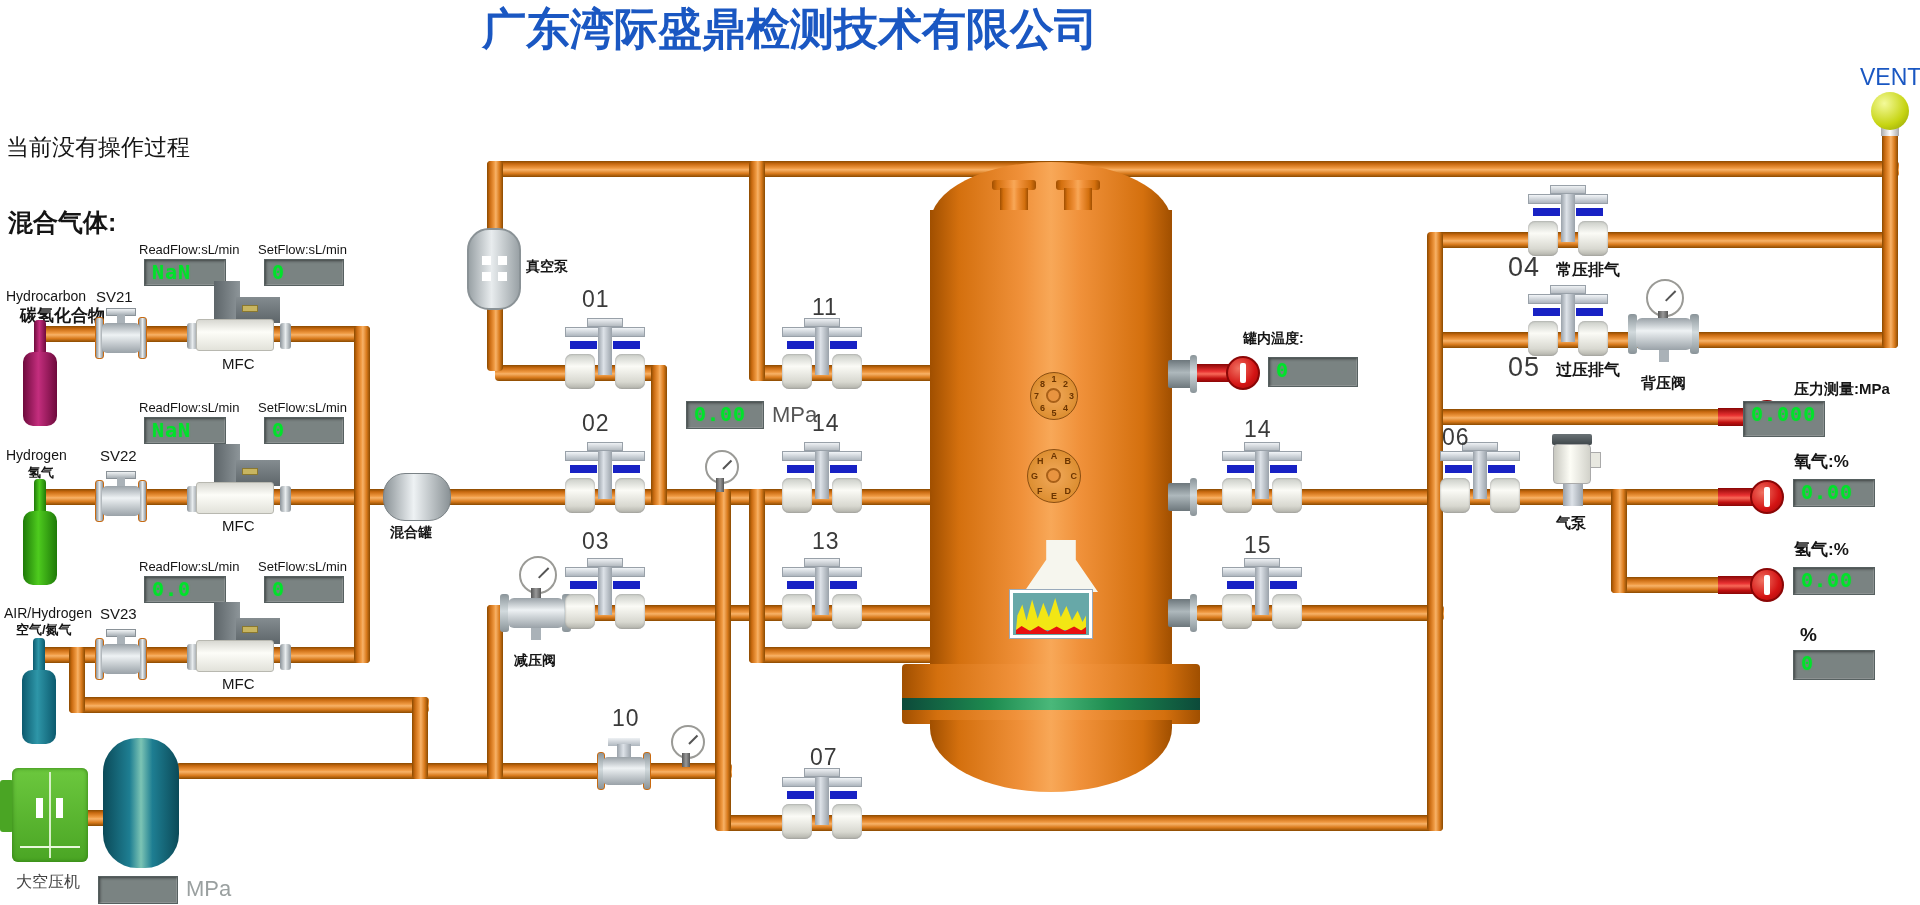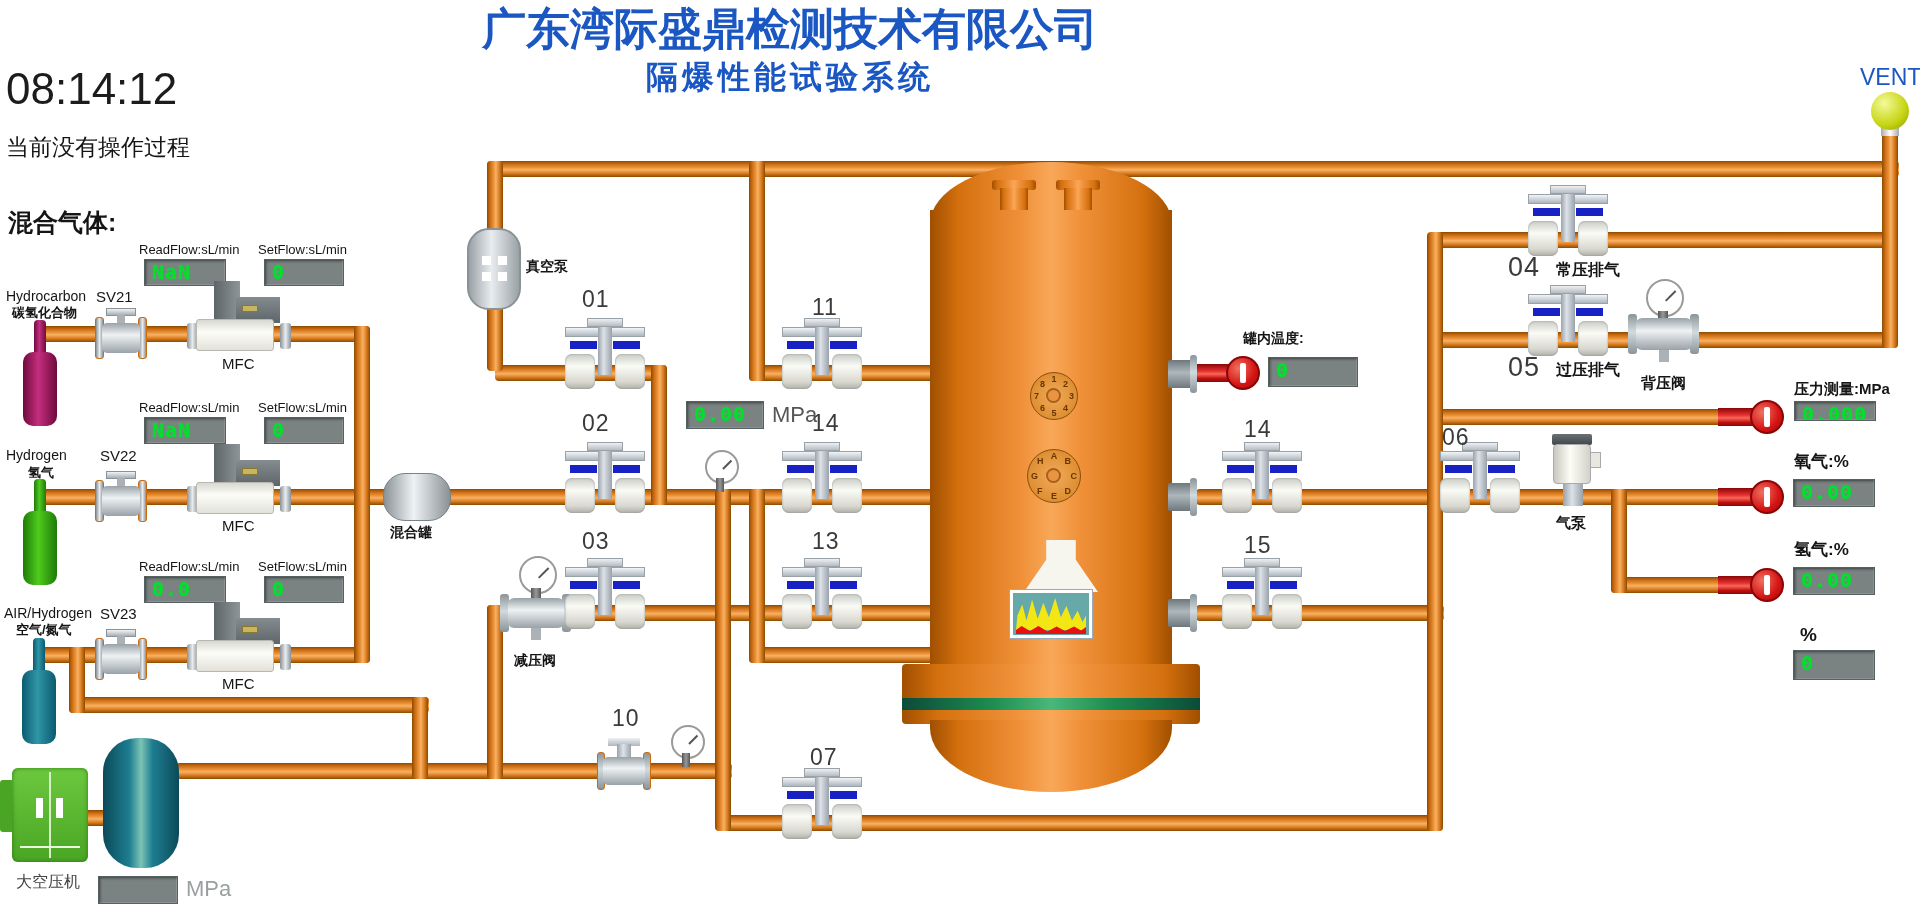--- a/index.html
+++ b/index.html
@@ -78,22 +78,20 @@
   .dp3{right:9px;bottom:6px;} .dp4{left:50%;bottom:1px;transform:translateX(-50%);}
   .dp5{left:9px;bottom:6px;} .dp6{left:3px;top:50%;transform:translateY(-50%);}
   .dp7{left:9px;top:6px;}
 </style>
 </head>
 <body>
 
 <div id="stage">
 
   <div class="lbl blue" style="left:290px;top:0px;width:1000px;text-align:center;font-size:44px;font-weight:bold;font-family:'Liberation Serif',serif;">广东湾际盛鼎检测技术有限公司</div>
-  <div class="lbl blue" style="left:290px;top:56px;width:1000px;text-align:center;font-size:32px;font-weight:bold;font-family:'Liberation Serif',serif;letter-spacing:4px;">隔爆性能试验系统</div>
-  <div class="lbl" style="left:6px;top:64px;font-size:44px;color:#1c1c1c;">08:14:12</div>
   <div class="lbl" style="left:6px;top:132px;font-size:23px;">当前没有操作过程</div>
   <div class="lbl" style="left:8px;top:206px;font-size:25px;font-weight:bold;">混合气体:</div>
   <div class="lbl blue" style="left:1860px;top:64px;font-size:23px;font-weight:normal;">VENT</div>
 
   <div class="hp" style="left:487px;top:161px;width:1412px;"></div>
   <div class="hp" style="left:38px;top:326px;width:332px;"></div>
   <div class="hp" style="left:38px;top:489px;width:898px;"></div>
   <div class="hp" style="left:38px;top:647px;width:332px;"></div>
   <div class="hp" style="left:495px;top:365px;width:172px;"></div>
   <div class="hp" style="left:749px;top:365px;width:188px;"></div>
@@ -121,21 +119,21 @@
   <div class="vp" style="left:487px;top:605px;height:174px;"></div>
   <div class="vp" style="left:1427px;top:232px;height:599px;"></div>
   <div class="vp" style="left:1611px;top:489px;height:104px;"></div>
   <div class="vp" style="left:1882px;top:125px;height:223px;"></div>
 
   <div style="position:absolute;left:1881px;top:124px;width:18px;height:12px;background:linear-gradient(90deg,#aaa,#fff 50%,#aaa);"></div>
   <div style="position:absolute;left:1871px;top:92px;width:38px;height:38px;border-radius:50%;
        background:radial-gradient(circle at 35% 30%,#f4fa9a,#c6d412 60%,#8a9a08);"></div>
 
   <div class="lbl" style="left:6px;top:288px;font-size:14px;">Hydrocarbon</div>
-  <div class="lbl" style="left:12px;top:304px;font-size:13px;font-weight:bold;">碳氢化合物</div>
+  <div class="lbl" style="left:20px;top:304px;font-size:17px;font-weight:bold;">碳氢化合物</div>
   <div class="lbl" style="left:96px;top:288px;font-size:15px;">SV21</div>
   <div class="lbl" style="left:139px;top:242px;font-size:13px;">ReadFlow:sL/min</div>
   <div class="lbl" style="left:258px;top:242px;font-size:13px;">SetFlow:sL/min</div>
   <div class="disp" style="left:144px;top:259px;width:82px;height:27px;">NaN</div>
   <div class="disp" style="left:264px;top:259px;width:80px;height:27px;">0</div>
   <div class="bottle" style="left:23px;top:320px;">
     <i class="bneck" style="background:linear-gradient(90deg,#6e0a3c,#c42e7e 45%,#6e0a3c);"></i>
     <i class="bbody" style="background:linear-gradient(90deg,#6e0a3c,#c42e7e 45%,#6e0a3c);"></i>
   </div>
   <div class="svv" style="left:95px;top:308px;">
@@ -470,21 +468,21 @@
   <div style="position:absolute;left:1636px;top:318px;width:56px;height:32px;border-radius:6px;
        background:linear-gradient(180deg,#9aa2a8,#eef2f4 40%,#9aa2a8);"></div>
   <div style="position:absolute;left:1659px;top:350px;width:10px;height:12px;background:#aab2b8;"></div>
   <div class="lbl" style="left:1641px;top:374px;font-size:15px;font-weight:bold;">背压阀</div>
 
   <div class="rseg" style="left:1718px;top:408px;width:38px;"></div>
   <div class="rsensor" style="left:1750px;top:400px;">
       <i></i>
     </div>
   <div class="lbl" style="left:1794px;top:380px;font-size:15px;font-weight:bold;">压力测量:MPa</div>
-  <div class="disp" style="left:1794px;top:401px;width:82px;height:20px;">0.000</div>
+  <div class="disp" style="left:1743px;top:401px;width:82px;height:36px;">0.000</div>
 
   <div class="rseg" style="left:1718px;top:488px;width:38px;"></div>
   <div class="rsensor" style="left:1750px;top:480px;">
       <i></i>
     </div>
   <div class="lbl" style="left:1794px;top:450px;font-size:17px;font-weight:bold;">氧气:%</div>
   <div class="disp" style="left:1793px;top:479px;width:82px;height:28px;">0.00</div>
 
   <div class="rseg" style="left:1718px;top:576px;width:38px;"></div>
   <div class="rsensor" style="left:1750px;top:568px;">

